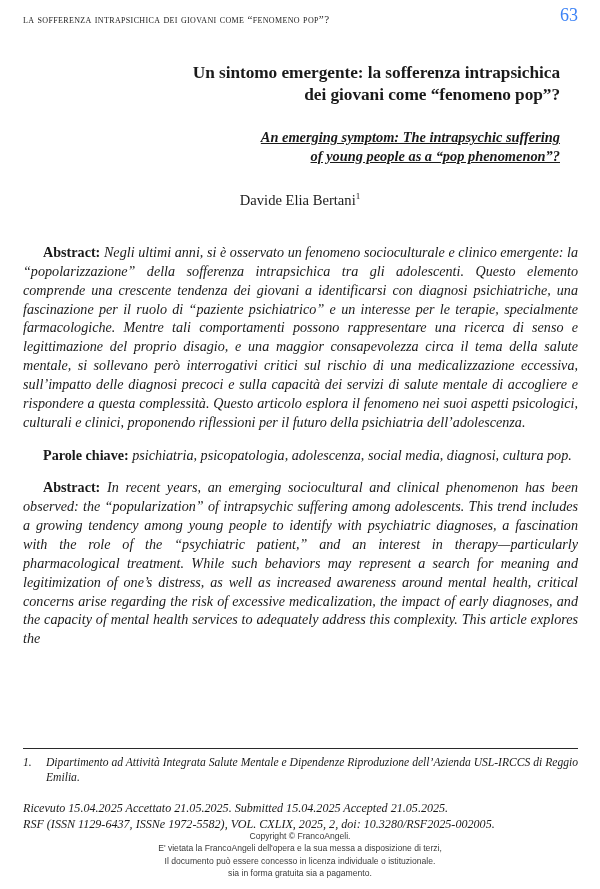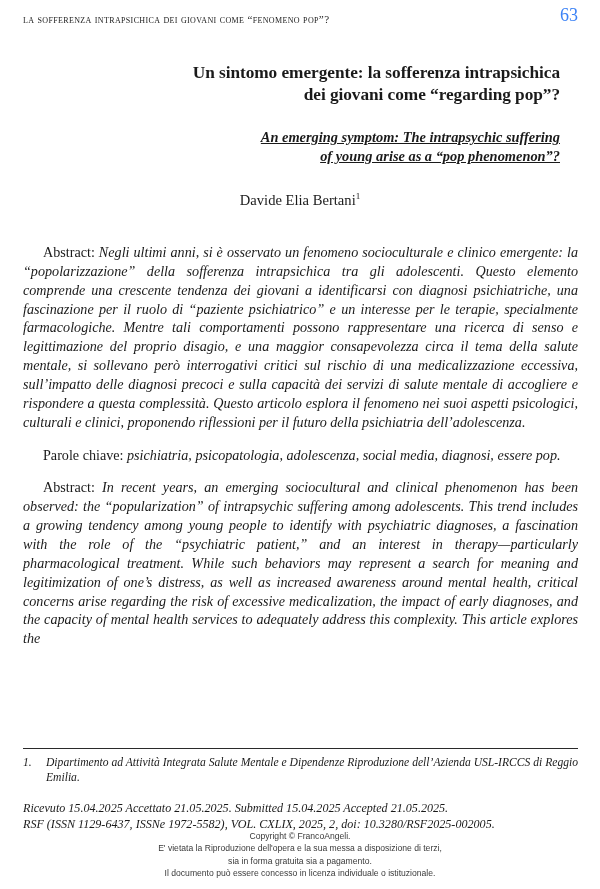--- a/index.html
+++ b/index.html
@@ -102,21 +102,21 @@
     text-align: justify;
     text-justify: inter-word;
     margin: 0;
     text-indent: 20px;
     hyphens: manual;
   }
   .para + .para {
     margin-top: 14px;
   }
   .lbl {
-    font-weight: normal;
+    font-weight: bold;
     font-style: normal;
   }
 
   
   .fn-rule {
     position: absolute;
     top: 748px;
     left: 23px;
     width: 555px;
     height: 0;
@@ -174,52 +174,52 @@
 <div class="page">
 
   <div class="runhead">
     <div class="runhead-title">La sofferenza intrapsichica dei giovani come “fenomeno pop”?</div>
     <div class="runhead-folio">63</div>
   </div>
 
   <div class="title-block">
     <div class="title-it">
       <span>Un sintomo emergente: la sofferenza intrapsichica</span><br>
-      <span>dei giovani come “regarding pop”?</span>
+      <span>dei giovani come “fenomeno pop”?</span>
     </div>
     <div class="title-en">
       <span>An emerging symptom: The intrapsychic suffering</span><br>
-      <span>of young arise as a “pop phenomenon”?</span>
+      <span>of young people as a “pop phenomenon”?</span>
     </div>
   </div>
 
   <div class="author">
     <span>Davide Elia Bertani</span><sup>1</sup>
   </div>
 
   <div class="body-col">
     <p class="para"><span class="lbl">Abstract:</span><span> Negli ultimi anni, si è osservato un fenomeno socioculturale e clinico emergente: la “popolarizzazione” della sofferenza intrapsichica tra gli adolescenti. Questo elemento comprende una crescente tendenza dei giovani a identificarsi con diagnosi psichiatriche, una fascinazione per il ruolo di “paziente psichiatrico” e un interesse per le terapie, specialmente farmacologiche. Mentre tali comportamenti possono rappresentare una ricerca di senso e legittimazione del proprio disagio, e una maggior consapevolezza circa il tema della salute mentale, si sollevano però interrogativi critici sul rischio di una medicalizzazione eccessiva, sull’impatto delle diagnosi precoci e sulla capacità dei servizi di salute mentale di accogliere e rispondere a questa complessità. Questo articolo esplora il fenomeno nei suoi aspetti psicologici, culturali e clinici, proponendo riflessioni per il futuro della psichiatria dell’adolescenza.</span></p>
 
-    <p class="para"><span class="lbl">Parole chiave:</span><span> psichiatria, psicopatologia, adolescenza, social media, diagnosi, essere pop.</span></p>
+    <p class="para"><span class="lbl">Parole chiave:</span><span> psichiatria, psicopatologia, adolescenza, social media, diagnosi, cultura pop.</span></p>
 
     <p class="para"><span class="lbl">Abstract:</span><span> In recent years, an emerging sociocultural and clinical phenomenon has been observed: the “popularization” of intrapsychic suffering among adolescents. This trend includes a growing tendency among young people to identify with psychiatric diagnoses, a fascination with the role of the “psychiatric patient,” and an interest in therapy—particularly pharmacological treatment. While such behaviors may represent a search for meaning and legitimization of one’s distress, as well as increased awareness around mental health, critical concerns arise regarding the risk of excessive medicalization, the impact of early diagnoses, and the capacity of mental health services to adequately address this complexity. This article explores the</span></p>
   </div>
 
   <div class="fn-rule"></div>
 
   <div class="footnote">
     <span class="fn-num">1.</span>
     <span class="fn-txt">Dipartimento ad Attività Integrata Salute Mentale e Dipendenze Riproduzione dell’Azienda USL-IRCCS di Reggio Emilia.</span>
   </div>
 
   <div class="pubinfo">
     <div>Ricevuto 15.04.2025 Accettato 21.05.2025. Submitted 15.04.2025 Accepted 21.05.2025.</div>
     <div>RSF (ISSN 1129-6437, ISSNe 1972-5582), VOL. CXLIX, 2025, 2, doi: 10.3280/RSF2025-002005.</div>
   </div>
 
   <div class="copyright">
     <div>Copyright © FrancoAngeli.</div>
-    <div>E' vietata la Riproduzione dell'opera e la sua messa a disposizione di terzi,</div>
+    <div>E' vietata la FrancoAngeli dell'opera e la sua messa a disposizione di terzi,</div>
+    <div>Il documento può essere concesso in licenza individuale o istituzionale.</div>
     <div>sia in forma gratuita sia a pagamento.</div>
-    <div>Il documento può essere concesso in licenza individuale o istituzionale.</div>
   </div>
 
 </div>
 
 </body></html>

